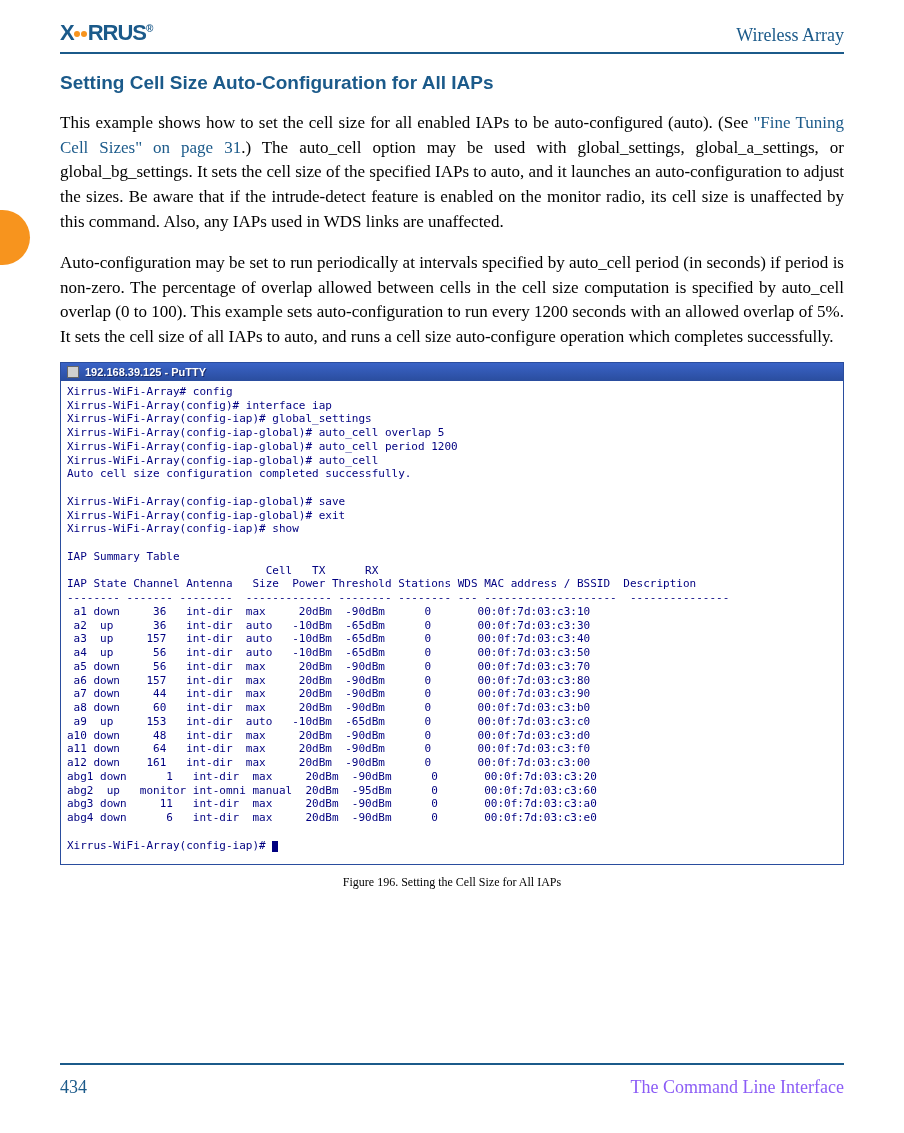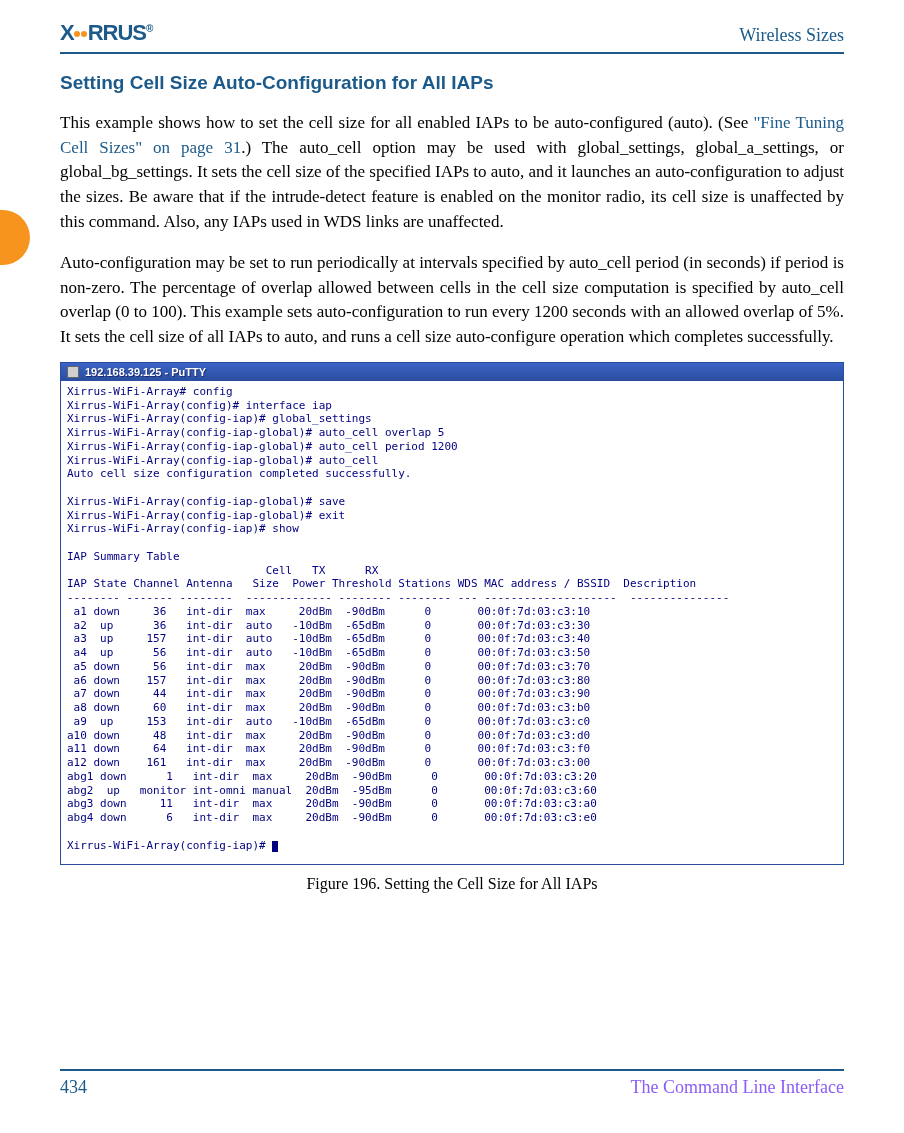--- a/index.html
+++ b/index.html
@@ -111,50 +111,50 @@
   }
   .terminal .cursor {
     display:inline-block;
     width:6px; height:11px;
     background:#000080;
     vertical-align:text-bottom;
   }
   .caption {
     text-align: center;
     font-family: Georgia, serif;
-    font-size: 16px;
+    font-size: 12px;
     margin-top: 10px;
   }
   .footer {
     position: absolute;
     left: 60px;
     right: 60px;
     bottom: 35px;
     border-top: 2px solid #1b5a8a;
-    padding-top: 6px;
+    padding-top: 12px;
     display: flex;
     justify-content: space-between;
     font-size: 18px;
     font-family: Georgia, serif;
   }
   .footer .pg { color: #1b5a8a; }
   .footer .ft { color: #8b5cf6; }
 </style>
 </head>
 <body>
 
 <div class="side-tab"></div>
 
 <div class="header">
   <div class="logo">
     <span class="logo-text">
       X<span class="logo-dot"></span><span class="logo-dot"></span>RRUS<span class="logo-reg">®</span>
     </span>
   </div>
-  <div class="header-right">Wireless Sizes</div>
+  <div class="header-right">Wireless Array</div>
 </div>
 
 <div class="section-title">Setting Cell Size Auto-Configuration for All IAPs</div>
 
 <p class="body-text">
   <span>This example shows how to set the cell size for all enabled IAPs to be auto-configured (</span><span class="bold">auto</span><span>). (See </span><a href="#">"Fine Tuning Cell Sizes" on page 31</a><span>.) The </span><span class="bold">auto_cell</span><span> option may be used with </span><span class="bold">global_settings</span><span>, </span><span class="bold">global_a_settings</span><span>, or </span><span class="bold">global_bg_settings</span><span>. It sets the cell size of the specified IAPs to </span><span class="bold">auto</span><span>, and it launches an auto-configuration to adjust the sizes. Be aware that if the </span><span class="bold">intrude-detect</span><span> feature is enabled on the </span><span class="bold">monitor</span><span> radio, its cell size is unaffected by this command. Also, any IAPs used in WDS links are unaffected.</span>
 </p>
 
 <p class="body-text">
   <span>Auto-configuration may be set to run periodically at intervals specified by </span><span class="bold">auto_cell period</span><span> (in seconds) if </span><span class="bold">period</span><span> is non-zero. The percentage of overlap allowed between cells in the cell size computation is specified by </span><span class="bold">auto_cell overlap</span><span> (0 to 100). This example sets auto-configuration to run every 1200 seconds with an allowed overlap of 5%. It sets the cell size of all IAPs to </span><span class="bold">auto</span><span>, and runs a cell size auto-configure operation which completes successfully.</span>

